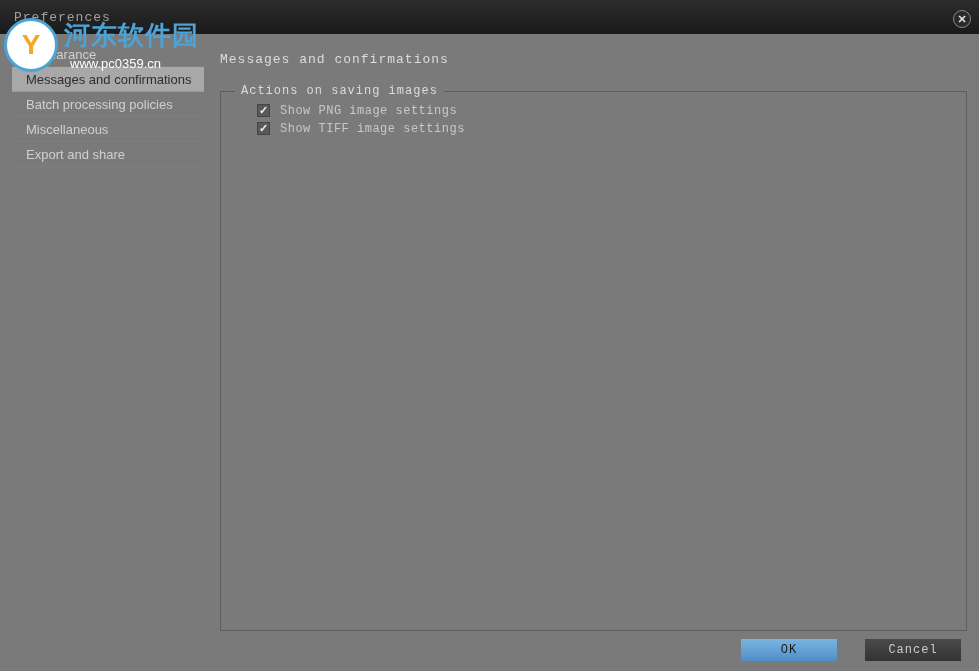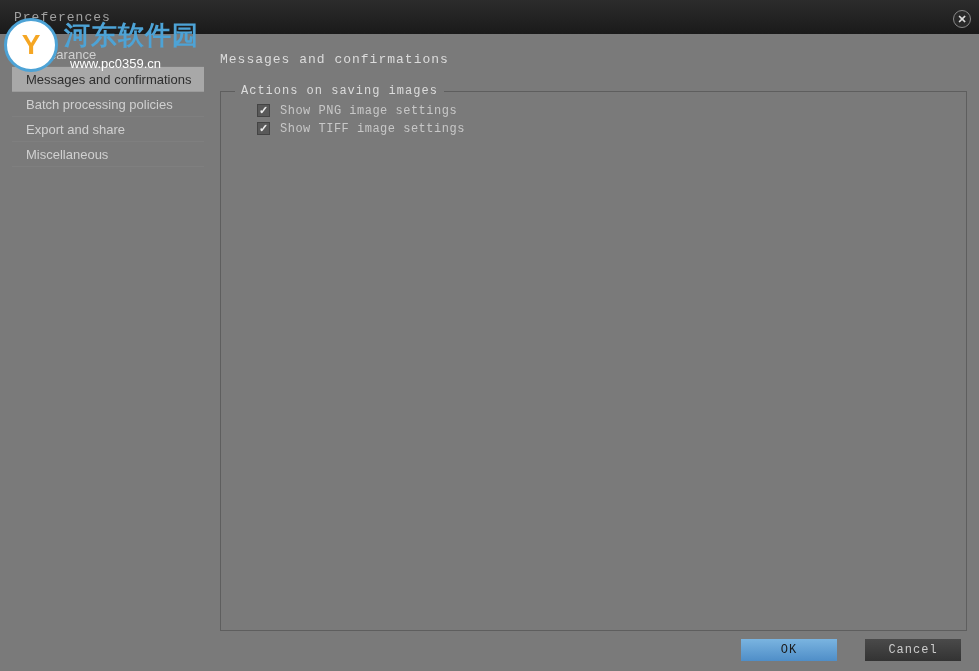--- a/index.html
+++ b/index.html
@@ -240,22 +240,22 @@
   <div class="watermark-logo"></div>
   <span class="watermark-text">河东软件园</span>
   <span class="watermark-url">www.pc0359.cn</span>
 </div>
 
 <div class="main-content">
   <div class="sidebar">
     <div class="sidebar-item">Appearance</div>
     <div class="sidebar-item active">Messages and confirmations</div>
     <div class="sidebar-item">Batch processing policies</div>
+    <div class="sidebar-item">Miscellaneous</div>
     <div class="sidebar-item">Export and share</div>
-    <div class="sidebar-item">Miscellaneous</div>
   </div>
 
   <div class="content-area">
     <div class="content-title">Messages and confirmations</div>
 
     <div class="fieldset-container">
       <div class="fieldset-legend">Actions on saving images</div>
 
       <div class="checkbox-row">
         <div class="checkbox checked"></div>

